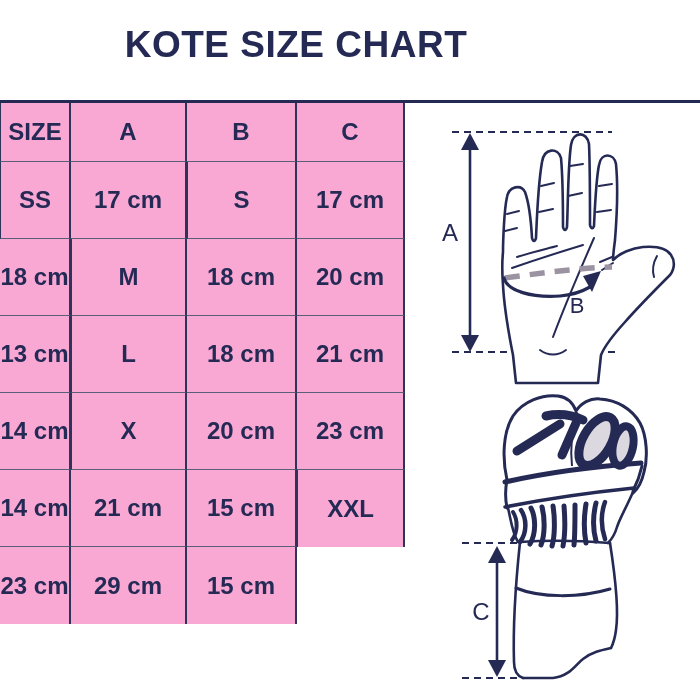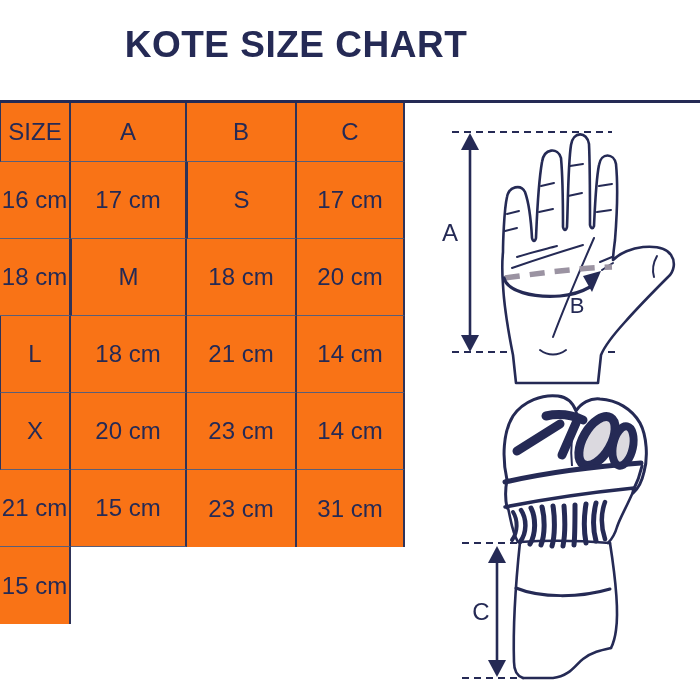--- a/index.html
+++ b/index.html
@@ -23,24 +23,24 @@
     position:absolute;left:0;top:100px;width:700px;height:3px;background:var(--navy);
   }
   .size-table{
     position:absolute;left:0;top:103px;width:405px;height:597px;
     display:grid;
     grid-template-columns:71px 116px 110px 108px;
     grid-template-rows:59px repeat(7,77px);
   }
   .cell{
     display:flex;align-items:center;justify-content:center;
-    color:var(--navy);font-size:24px;font-weight:400;
+    color:var(--navy);font-size:24px;font-weight:700;
     border-right:2px solid var(--navyLine);
     border-bottom:1.5px solid var(--rowLine);
-    background:#f97316;
+    background:#f9a8d4;
   }
   .cell.col0{border-left:1.5px solid var(--navyLine);}
   .cell.lastrow{border-bottom:none;}
   .illustrations{
     position:absolute;left:405px;top:103px;width:295px;height:597px;
     color:var(--navy);
   }
   svg text{
     font-family:"Liberation Sans", sans-serif;
     fill:var(--navy);
@@ -55,46 +55,48 @@
 
   <div class="top-rule"></div>
 
   <div class="size-table">
 
     <div class="cell col0">SIZE</div>
     <div class="cell">A</div>
     <div class="cell">B</div>
     <div class="cell">C</div>
 
-    <div class="cell">16 cm</div>
+    <div class="cell col0">SS</div>
     <div class="cell">17 cm</div>
 
     <div class="cell col0">S</div>
     <div class="cell">17 cm</div>
     <div class="cell">18 cm</div>
 
     <div class="cell col0">M</div>
     <div class="cell">18 cm</div>
     <div class="cell">20 cm</div>
+    <div class="cell">13 cm</div>
 
     <div class="cell col0">L</div>
     <div class="cell">18 cm</div>
     <div class="cell">21 cm</div>
     <div class="cell">14 cm</div>
 
     <div class="cell col0">X</div>
     <div class="cell">20 cm</div>
     <div class="cell">23 cm</div>
     <div class="cell">14 cm</div>
 
     <div class="cell">21 cm</div>
     <div class="cell">15 cm</div>
 
+    <div class="cell col0 lastrow">XXL</div>
     <div class="cell lastrow">23 cm</div>
-    <div class="cell lastrow">31 cm</div>
+    <div class="cell lastrow">29 cm</div>
     <div class="cell lastrow">15 cm</div>
   </div>
 
   <svg class="illustrations" viewBox="405 103 295 597" width="295" height="597">
 
     <g>
 
       <path d="M 452,132 L 612,132" stroke="currentColor" stroke-width="1.8" stroke-dasharray="7 5" fill="none"></path>
       <path d="M 452,352 L 619,352" stroke="currentColor" stroke-width="1.8" stroke-dasharray="7 5" fill="none"></path>
 

